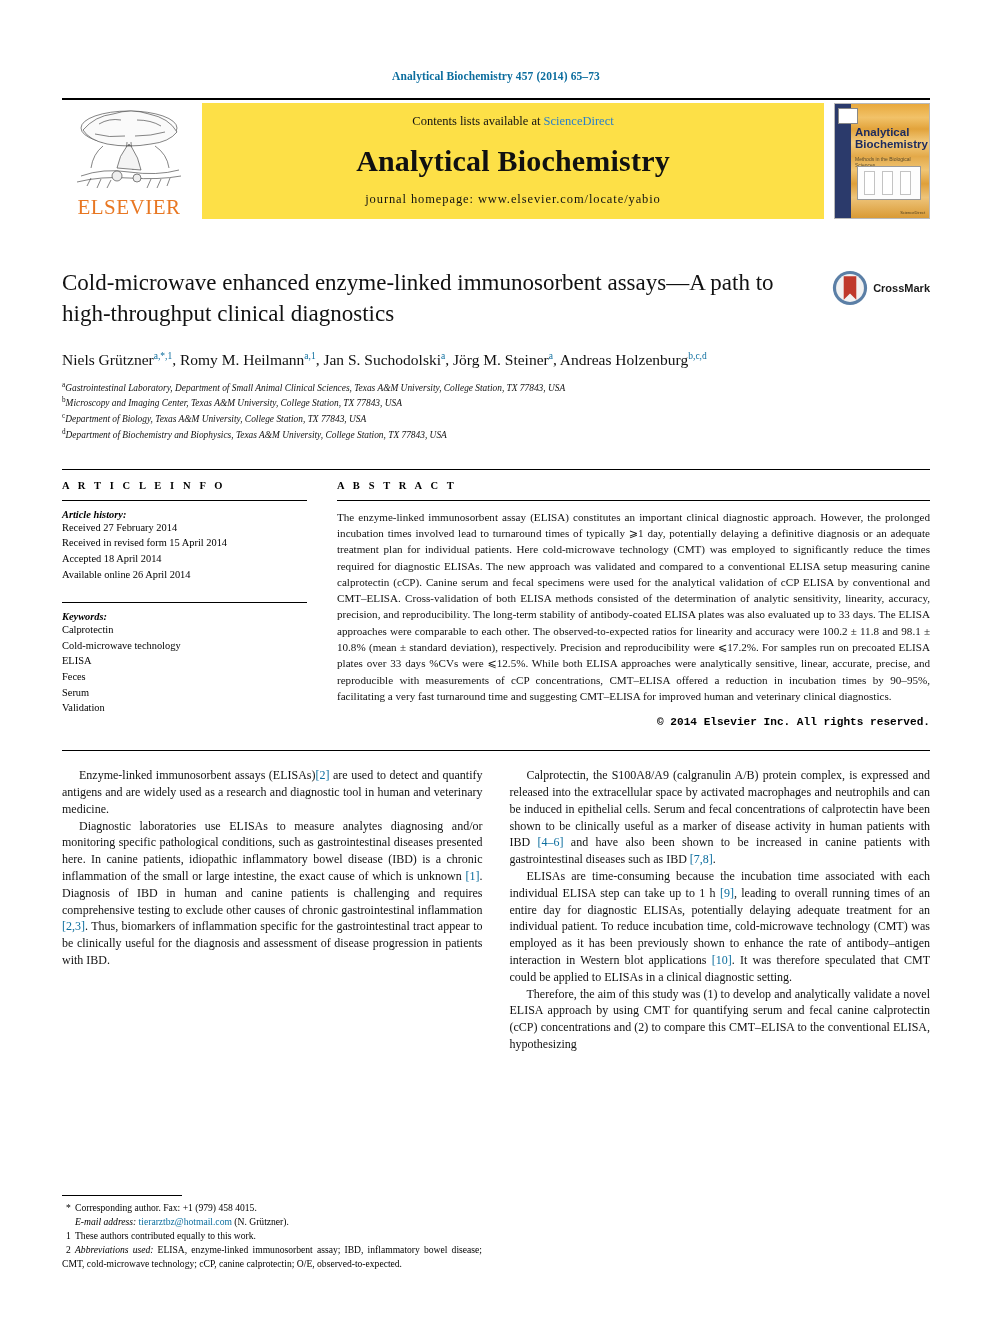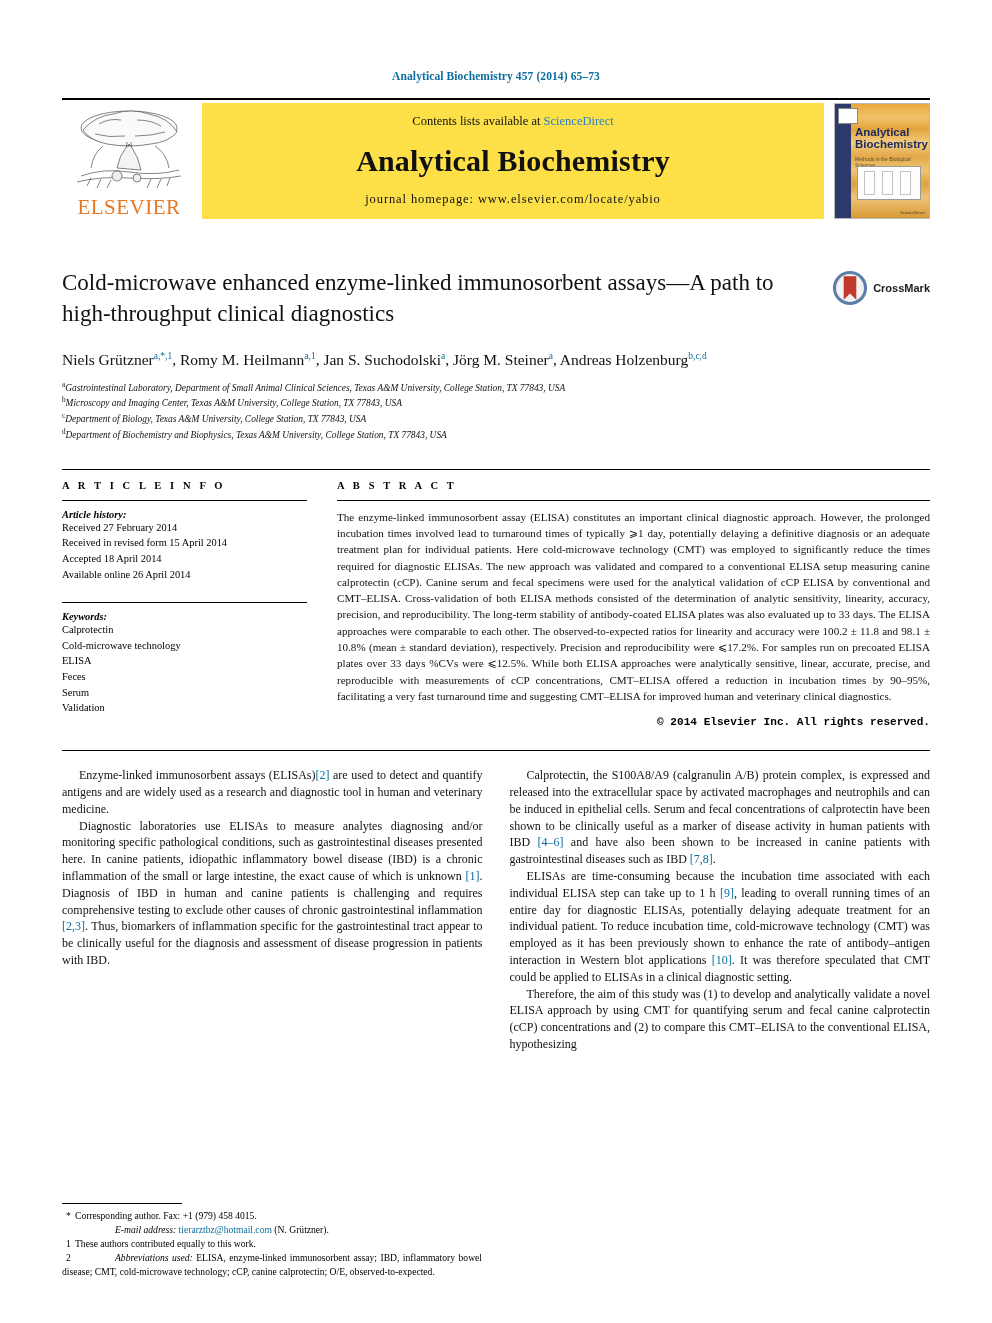--- a/index.html
+++ b/index.html
@@ -187,32 +187,32 @@
     text-indent: 17px;
     color:#111;
   }
   .bodycol p.first { text-indent: 17px; }
   a.ref, .ref { color: #0b6d9e; text-decoration: none; }
 
   
   .footnotes {
     position: absolute;
     left: 62px;
-    bottom: 44px;
+    bottom: 52px;
     width: 420px;
   }
   .fn-rule { border-top: 1px solid #000; width: 120px; margin-bottom: 5px; }
   .fn {
     font-size: 9.6px;
     line-height: 1.45;
     text-align: justify;
     margin: 0;
   }
   .fn .marker { display:inline-block; width: 13px; text-align:center; }
-  .fn i { font-style: italic; margin-left: 40px; }
+  .fn i { font-style: italic; }
   .fn .em { color:#0b6d9e; }
   .doi-block { margin-top: 16px; }
   .doi-link { color:#0b6d9e; font-size: 10.6px; font-weight:bold; display:block; }
   .issn { font-size: 10.6px; font-weight:bold; }
 </style>
 </head>
 <body>
 
 <div class="page">
 

